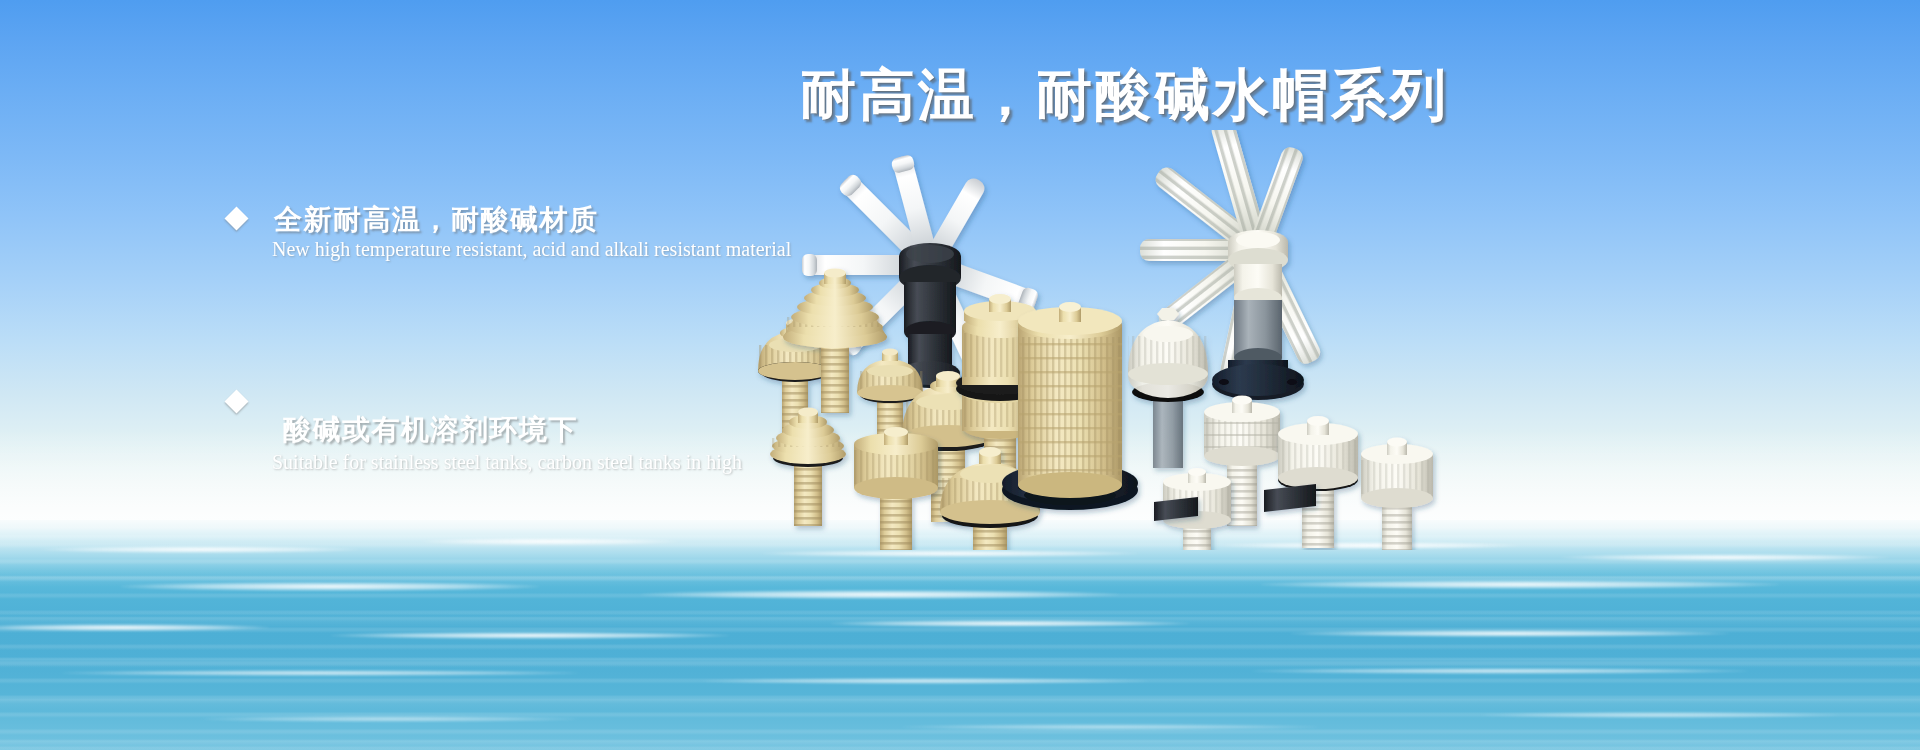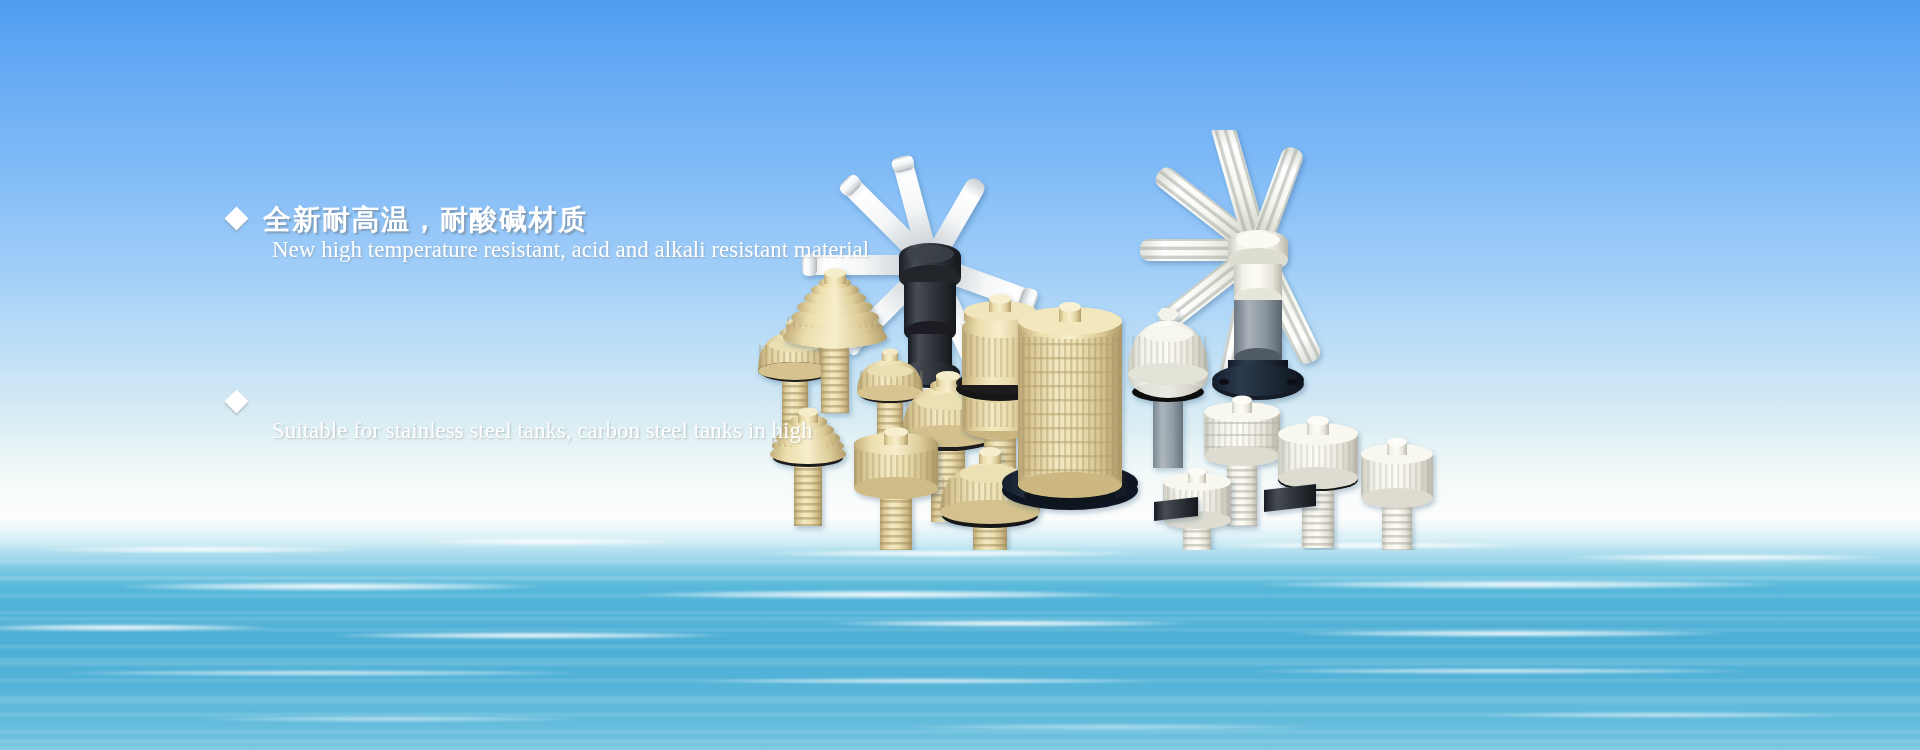--- a/index.html
+++ b/index.html
@@ -101,28 +101,29 @@
     width:17px; height:17px; margin-top:10px; margin-right:18px; flex:0 0 auto;
     background:#ffffff; transform:rotate(45deg);
     box-shadow:1px 1px 2px rgba(110,110,110,.45);
   }
   .bullet-text { }
   .cn {
     font-family:"Liberation Sans","DejaVu Sans",sans-serif;
     font-size:28px; font-weight:bold; color:#ffffff; letter-spacing:1.5px;
     line-height:40px; white-space:nowrap;
     text-shadow:2px 2px 2px rgba(100,100,100,.45);
+    margin-left:11px;
   }
   .en {
     font-family:"Liberation Serif","DejaVu Serif",serif;
-    font-size:23px; color:#ffffff; line-height:25px; white-space:nowrap;
+    font-size:20px; color:#ffffff; line-height:25px; white-space:nowrap;
     text-shadow:1px 1px 2px rgba(110,110,110,.4);
   }
   #bullet-1 .en { margin-left:-6px; padding-left:50px; margin-top:-3px; }
-  #bullet-2 .en { padding-left:44px; margin-top:8px;font-family:Liberation Serif, serif; }
+  #bullet-2 .en { padding-left:44px; margin-top:0px;font-family:Liberation Serif, serif; }
   #bullet-2 .cn-line2 { padding-left:44px; }
 
   
   .products { position:absolute; left:700px; top:130px; width:780px; height:420px; }
   .products svg { display:block; }
 </style>
 </head>
 <body>
 
 <div class="banner">
@@ -545,31 +546,33 @@
 
       <g filter="url(#sh)" transform="translate(590,360)">
         <path d="M-26 0 L26 -6 L26 16 L-26 22 Z" fill="url(#blk)"></path>
       </g>
       <g filter="url(#sh)" transform="translate(476,372)">
         <path d="M-22 0 L22 -5 L22 14 L-22 19 Z" fill="url(#blk)"></path>
       </g>
     </svg>
   </div>
 
+  <div class="headline">耐高温，耐酸碱水帽系列</div>
 
   <div class="bullet-block" id="bullet-1">
     <div class="bullet-row">
       <span class="diamond"></span>
       <span class="bullet-text">
         <div class="cn">全新耐高温，耐酸碱材质</div>
       </span>
     </div>
     <div class="en">New high temperature resistant, acid and alkali resistant material</div>
   </div>
 
   <div class="bullet-block" id="bullet-2">
     <div class="bullet-row">
       <span class="diamond"></span>
     </div>
+    <div class="cn cn-line2">酸碱或有机溶剂环境下</div>
     <div class="en">Suitable for stainless steel tanks, carbon steel tanks in high</div>
   </div>
 
 </div>
 
 </body></html>

